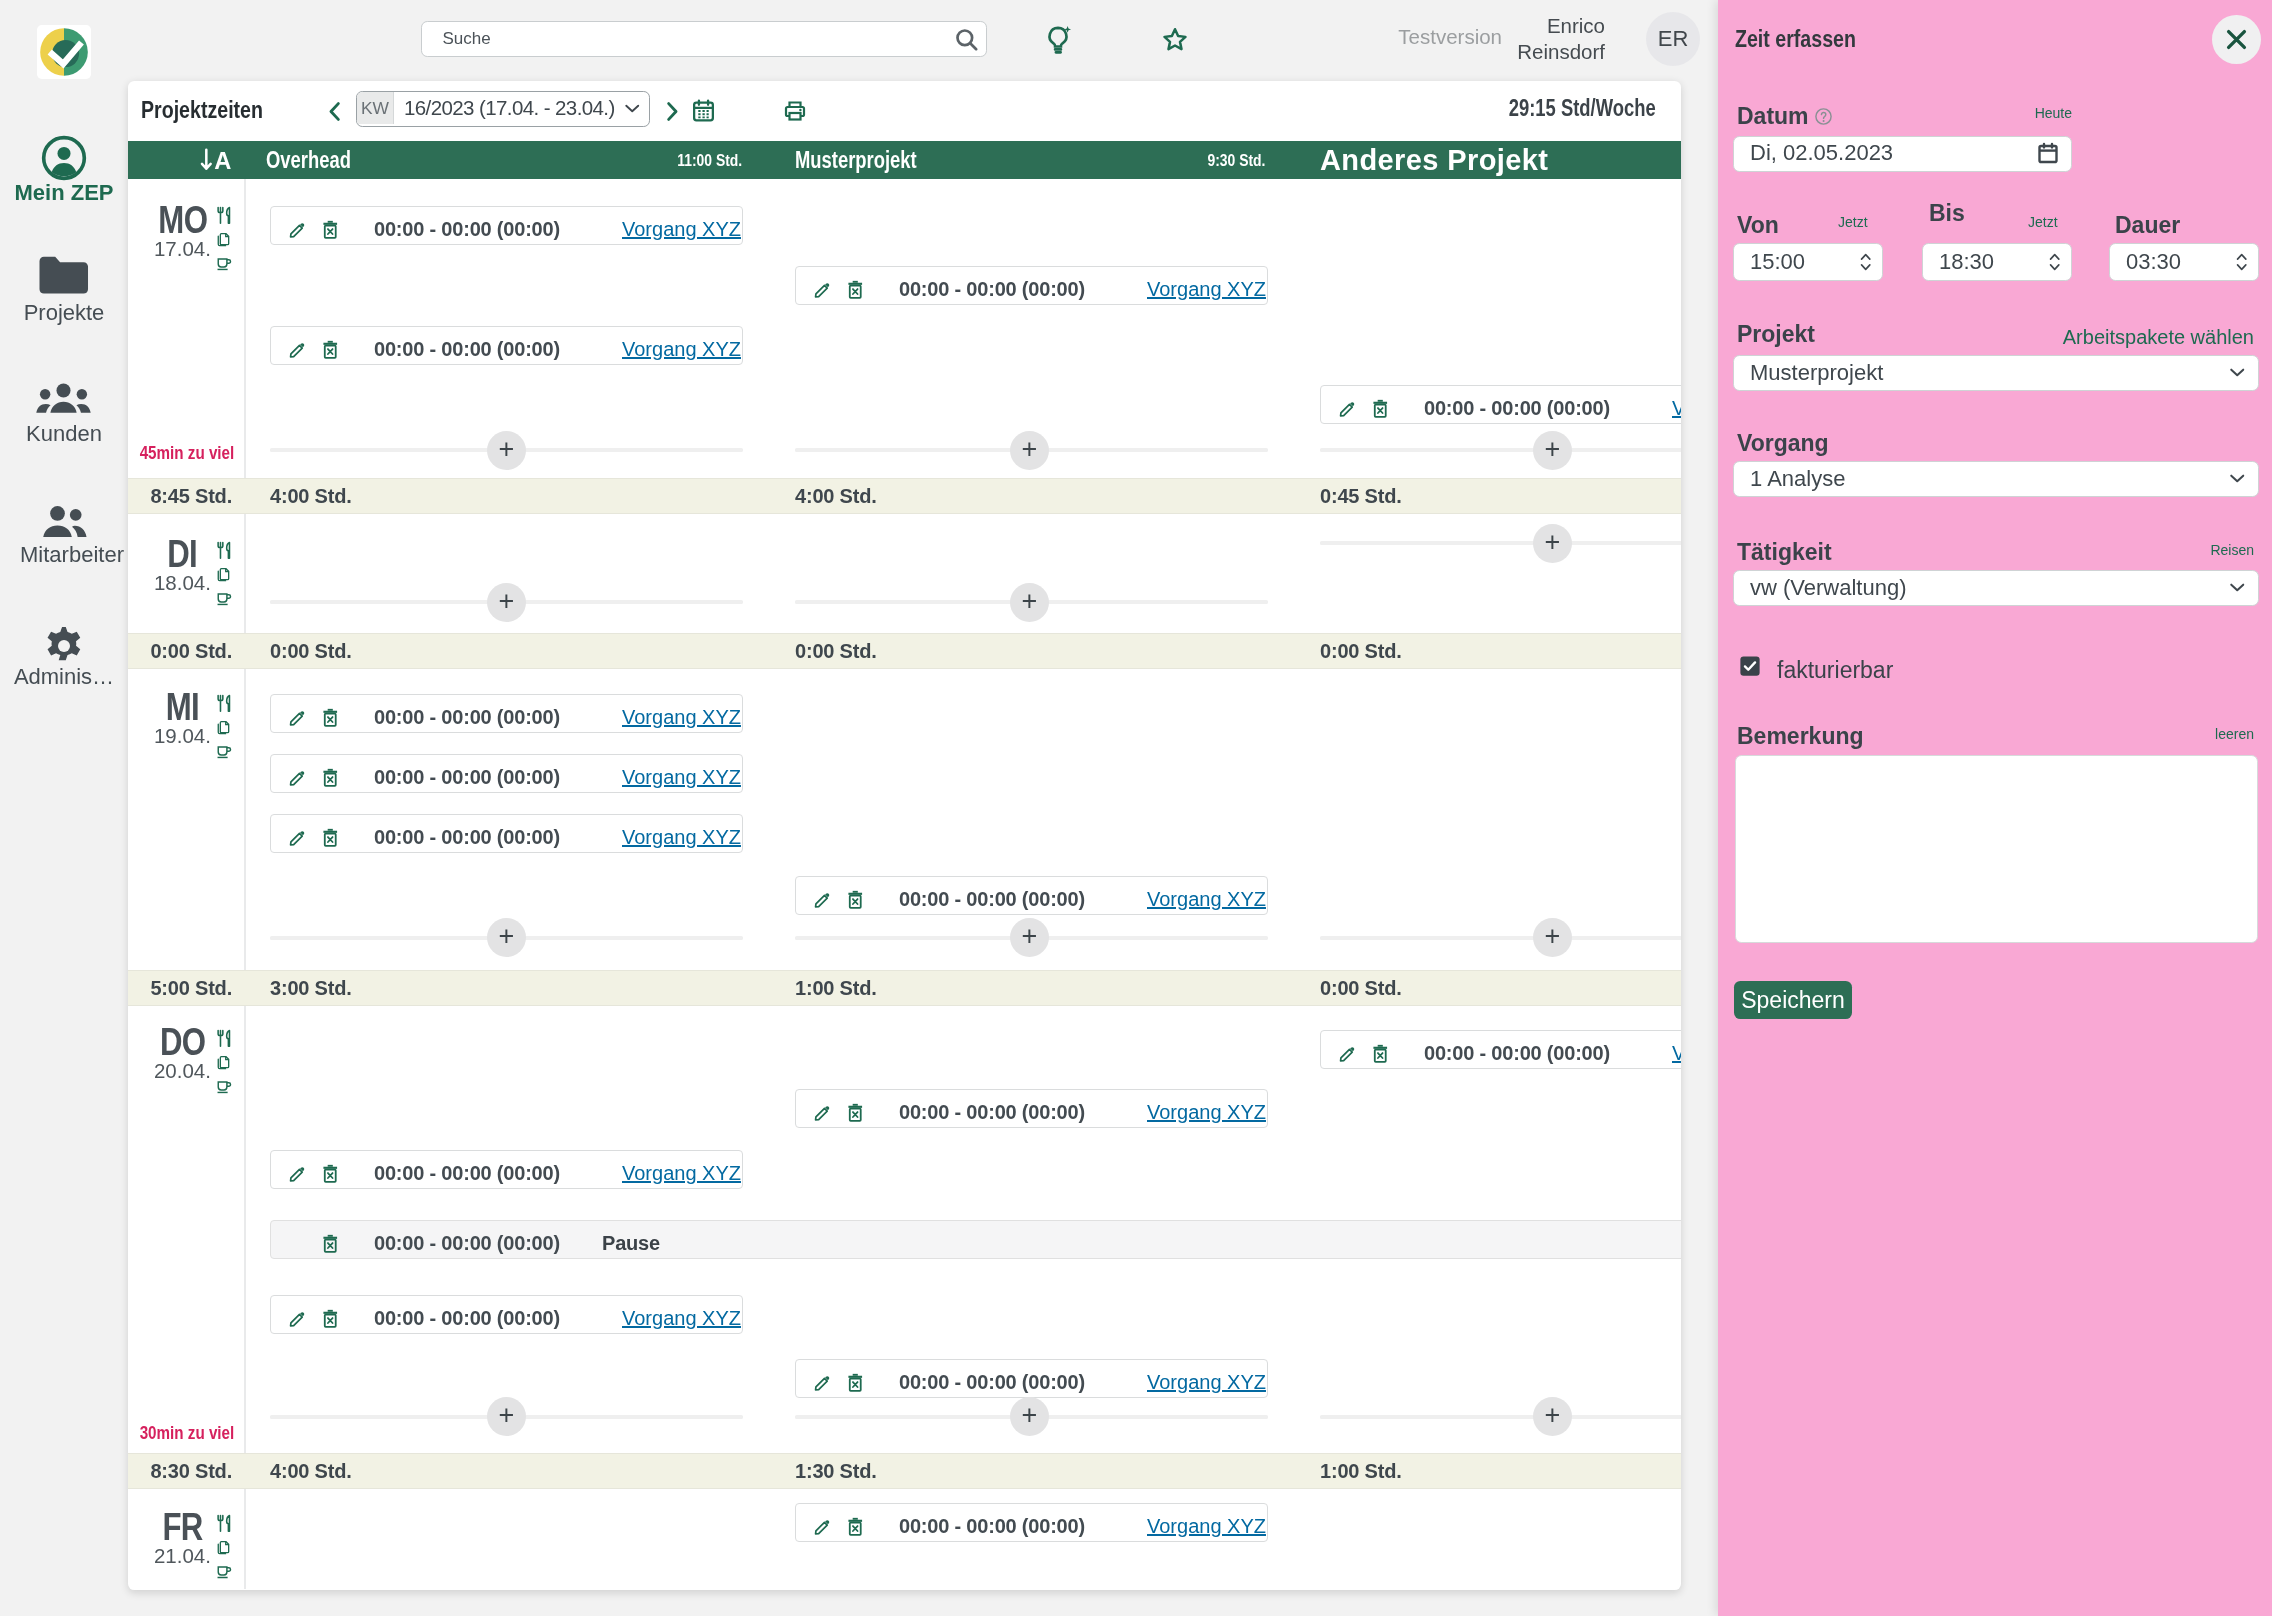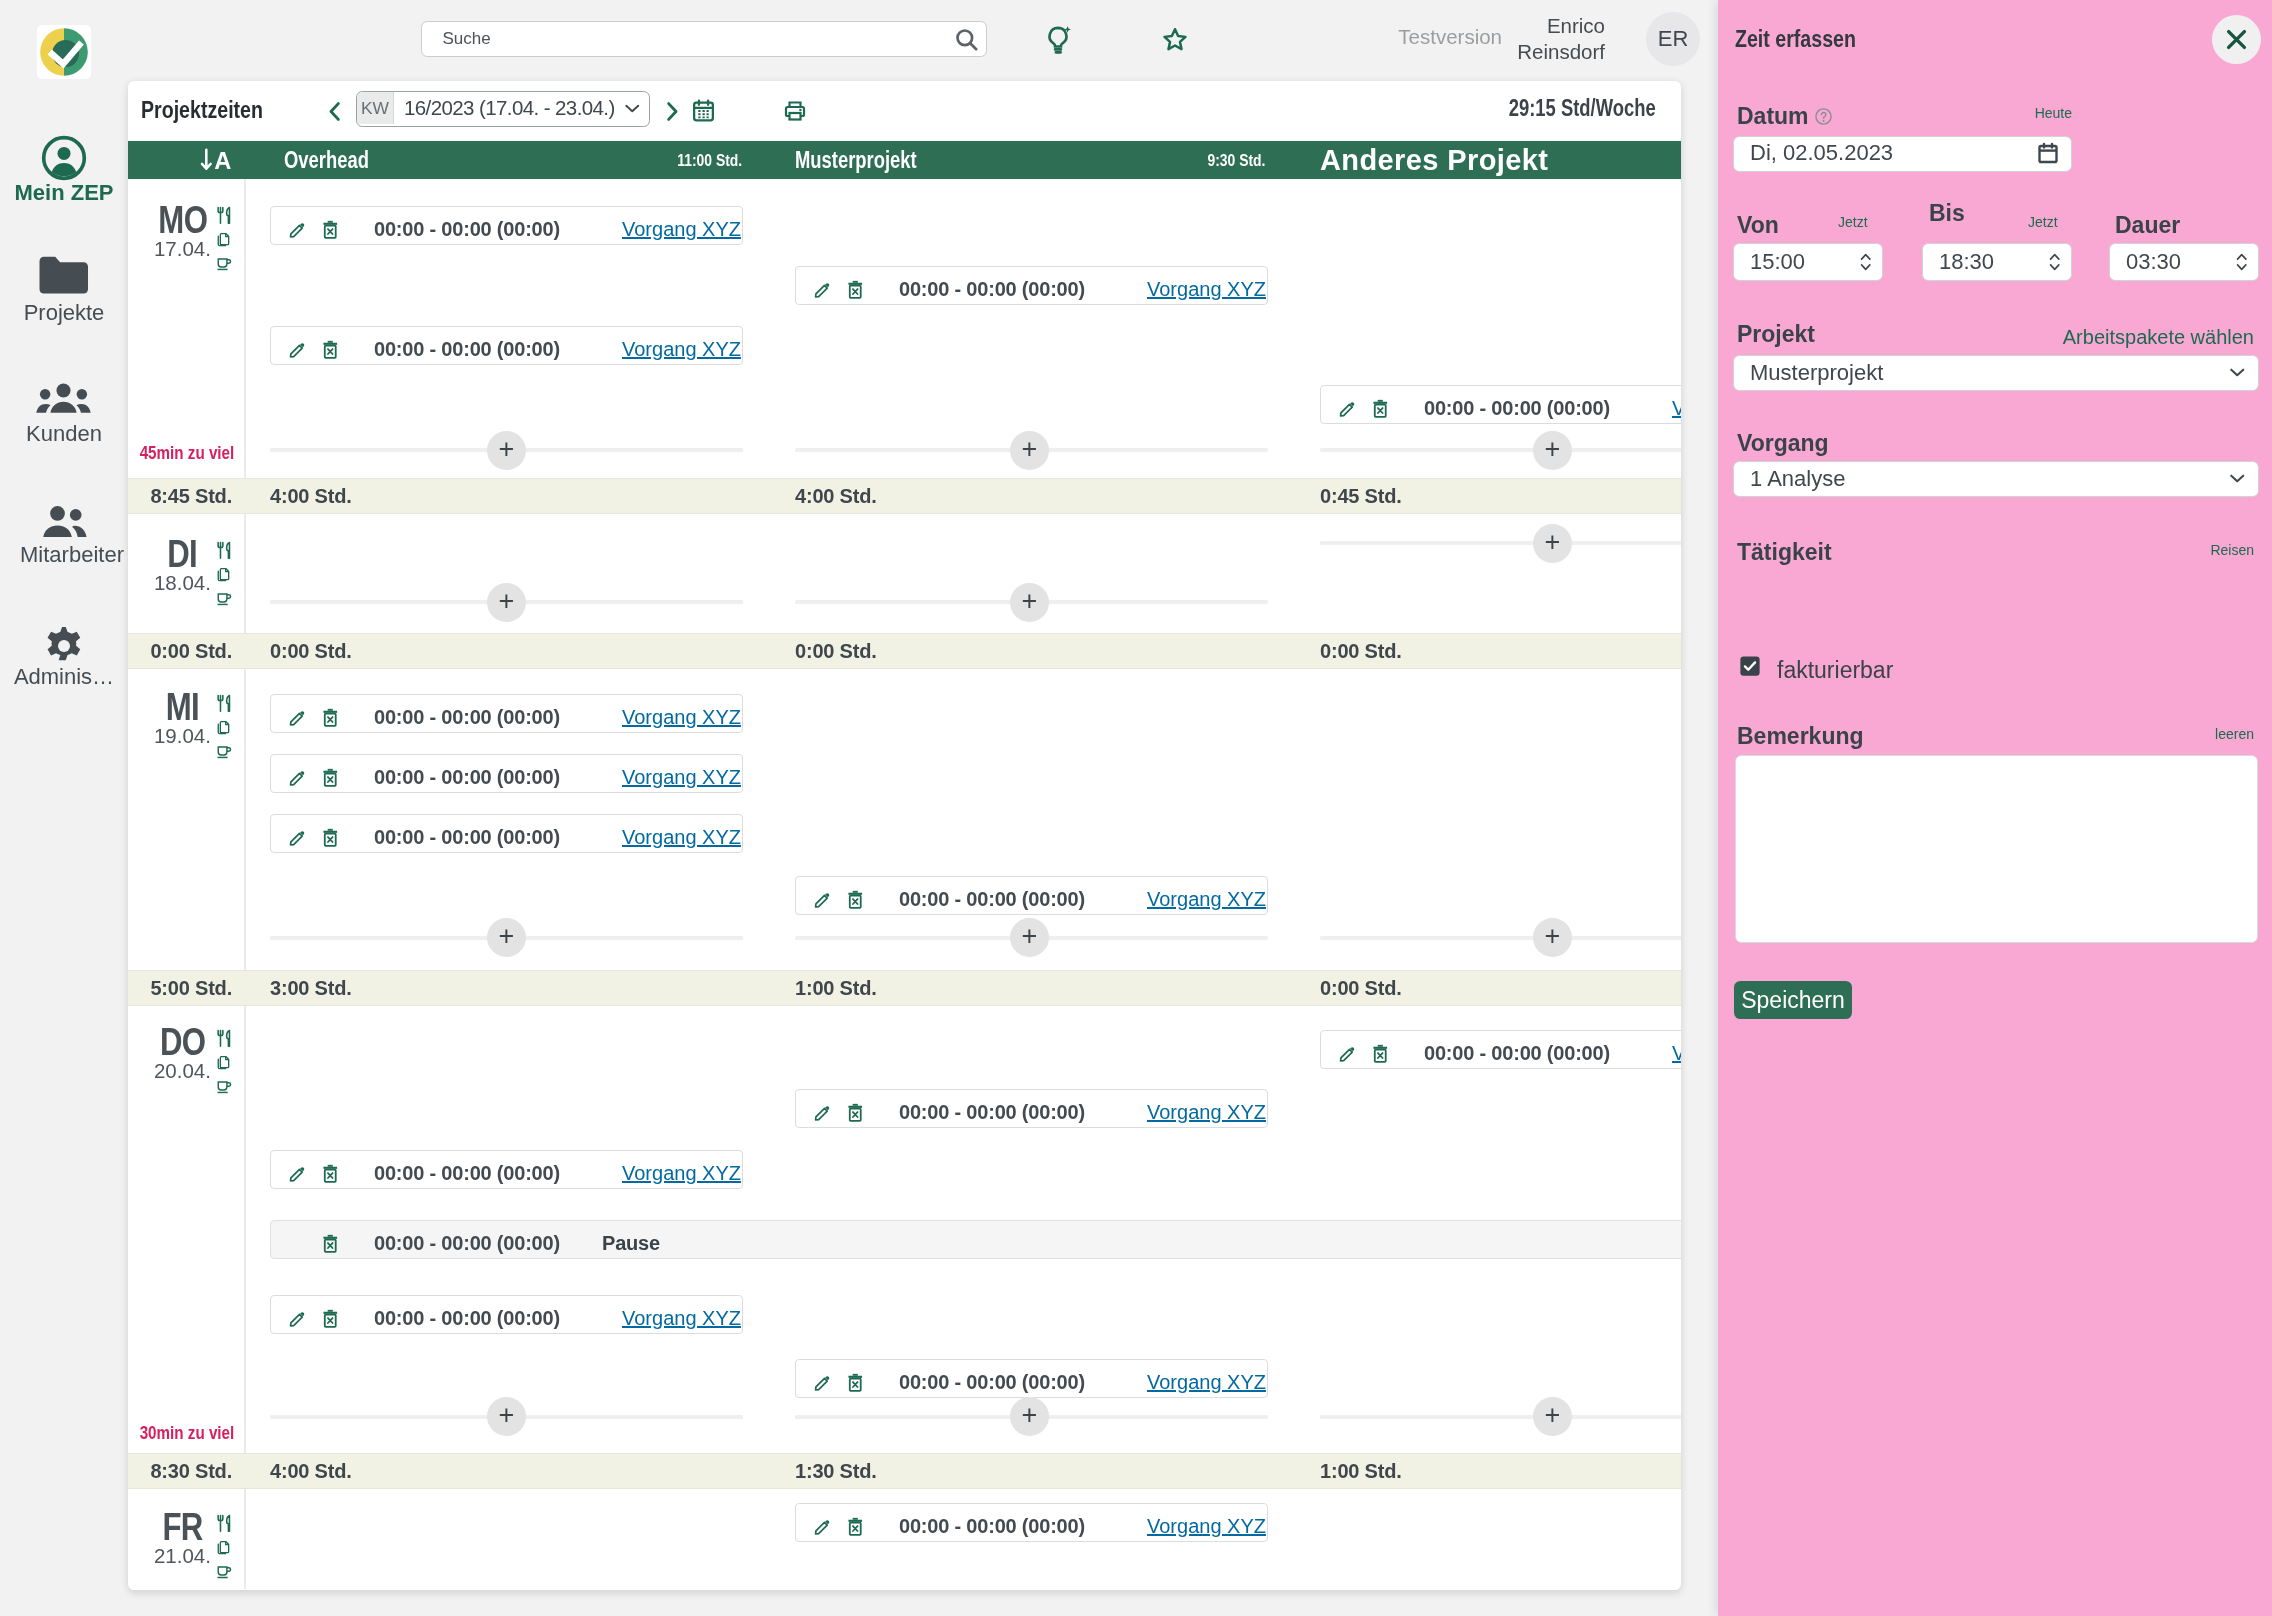--- a/index.html
+++ b/index.html
@@ -107,21 +107,21 @@
         <rect x="3" y="8" width="18" height="9" rx="1.6" stroke="#1e6a50" stroke-width="2.2"></rect>
         <rect x="6.5" y="14" width="11" height="6.5" fill="#fff" stroke="#1e6a50" stroke-width="2.2"></rect>
         <circle cx="17.4" cy="11" r="1.2" fill="#1e6a50"></circle>
       </svg></div>
 <div class="a" style="right:25px;top:14px;font-size:23px;font-weight:bold;color:#3c4349"><span class="nr">29:15 Std/Woche</span></div>
 <div class="a" style="left:0;top:60px;width:1553px;height:38px;background:#2d6e55"></div>
 <div class="a" style="left:71px;top:64px"><svg width="32" height="30" viewBox="0 0 40 38" fill="none">
         <path d="M9 6v24M9 30l-5.5-6M9 30l5.5-6" stroke="#fff" stroke-width="3.2" stroke-linecap="round" stroke-linejoin="round"></path>
         <text x="19" y="30" font-family="Liberation Sans" font-size="30" font-weight="bold" fill="#fff">A</text>
       </svg></div>
-<div class="a glabel" style="left:156px;top:0;line-height:158px;height:86px"><span class="nl">Overhead</span></div>
+<div class="a glabel" style="left:138px;top:0;line-height:158px;height:86px"><span class="nl">Overhead</span></div>
 <div class="a ghours" style="left:425px;top:60px;width:189px;text-align:right;line-height:38px"><span class="nr">11:00 Std.</span></div>
 <div class="a glabel" style="left:667px;top:0;line-height:158px;height:98px"><span class="nl">Musterprojekt</span></div>
 <div class="a ghours" style="left:948px;top:60px;width:189px;text-align:right;line-height:38px"><span class="nr">9:30 Std.</span></div>
 <div class="a" style="left:1192px;top:60px;line-height:38px;color:#fff;font-size:29px;font-weight:bold;letter-spacing:0.4px">Anderes Projekt</div>
 <div class="a" style="left:116px;top:98px;width:1.6px;height:299px;background:#e9eaeb"></div>
 <div class="a" style="left:116px;top:432px;width:1.6px;height:120px;background:#e9eaeb"></div>
 <div class="a" style="left:116px;top:586px;width:1.6px;height:303px;background:#e9eaeb"></div>
 <div class="a" style="left:116px;top:920px;width:1.6px;height:452px;background:#e9eaeb"></div>
 <div class="a" style="left:116px;top:1405px;width:1.6px;height:103px;background:#e9eaeb"></div>
 <div class="dlbl" style="left:13.4px;top:118px;width:82px"><div class="dn">MO</div><div class="dd">17.04.</div></div>
@@ -528,20 +528,26 @@
     </div>
 <div class="a flabel" style="left:19px;top:430px">Vorgang</div>
 <div class="finput" style="left:15px;top:461px;width:526px;height:36px">
       <span style="position:absolute;left:16px;line-height:33px">1 Analyse</span>
       <span style="position:absolute;right:11px;top:6.3px"><svg width="20.5" height="20.5" viewBox="0 0 24 24" fill="none">
           <path d="M5 9l7 6.5L19 9" stroke="#3f474d" stroke-width="2.4" stroke-linecap="round" stroke-linejoin="round"></path>
         </svg></span>
     </div>
 <div class="a flabel" style="left:19px;top:539px">Tätigkeit</div>
 <div class="a glink" style="left:304px;top:542px;width:232px;text-align:right">Reisen</div>
+<div class="finput" style="left:15px;top:570px;width:526px;height:36px">
+      <span style="position:absolute;left:16px;line-height:33px">vw (Verwaltung)</span>
+      <span style="position:absolute;right:11px;top:6.3px"><svg width="20.5" height="20.5" viewBox="0 0 24 24" fill="none">
+          <path d="M5 9l7 6.5L19 9" stroke="#3f474d" stroke-width="2.4" stroke-linecap="round" stroke-linejoin="round"></path>
+        </svg></span>
+    </div>
 <div class="a" style="left:21px;top:655px"><svg width="22" height="22" viewBox="0 0 24 24" fill="none">
         <rect x="1.5" y="1.5" width="21" height="21" rx="3.5" fill="#3a4249"></rect>
         <path d="M6.5 12.5l3.6 3.6 7.4-8" stroke="#fff" stroke-width="2.6" stroke-linecap="round" stroke-linejoin="round"></path>
       </svg></div>
 <div class="a" style="left:59px;top:657px;font-size:23px;color:#3b434a">fakturierbar</div>
 <div class="a flabel" style="left:19px;top:723px">Bemerkung</div>
 <div class="a glink" style="left:304px;top:726px;width:232px;text-align:right">leeren</div>
 <div class="finput" style="left:17.4px;top:755px;width:523px;height:188px;border-color:#d7dadb"></div>
 <div class="a" style="left:16px;top:981px;width:118px;height:38px;background:#2d6e55;border-radius:6.3px;color:#fff;text-align:center;line-height:38px;font-size:23px">Speichern</div>
 </div>

